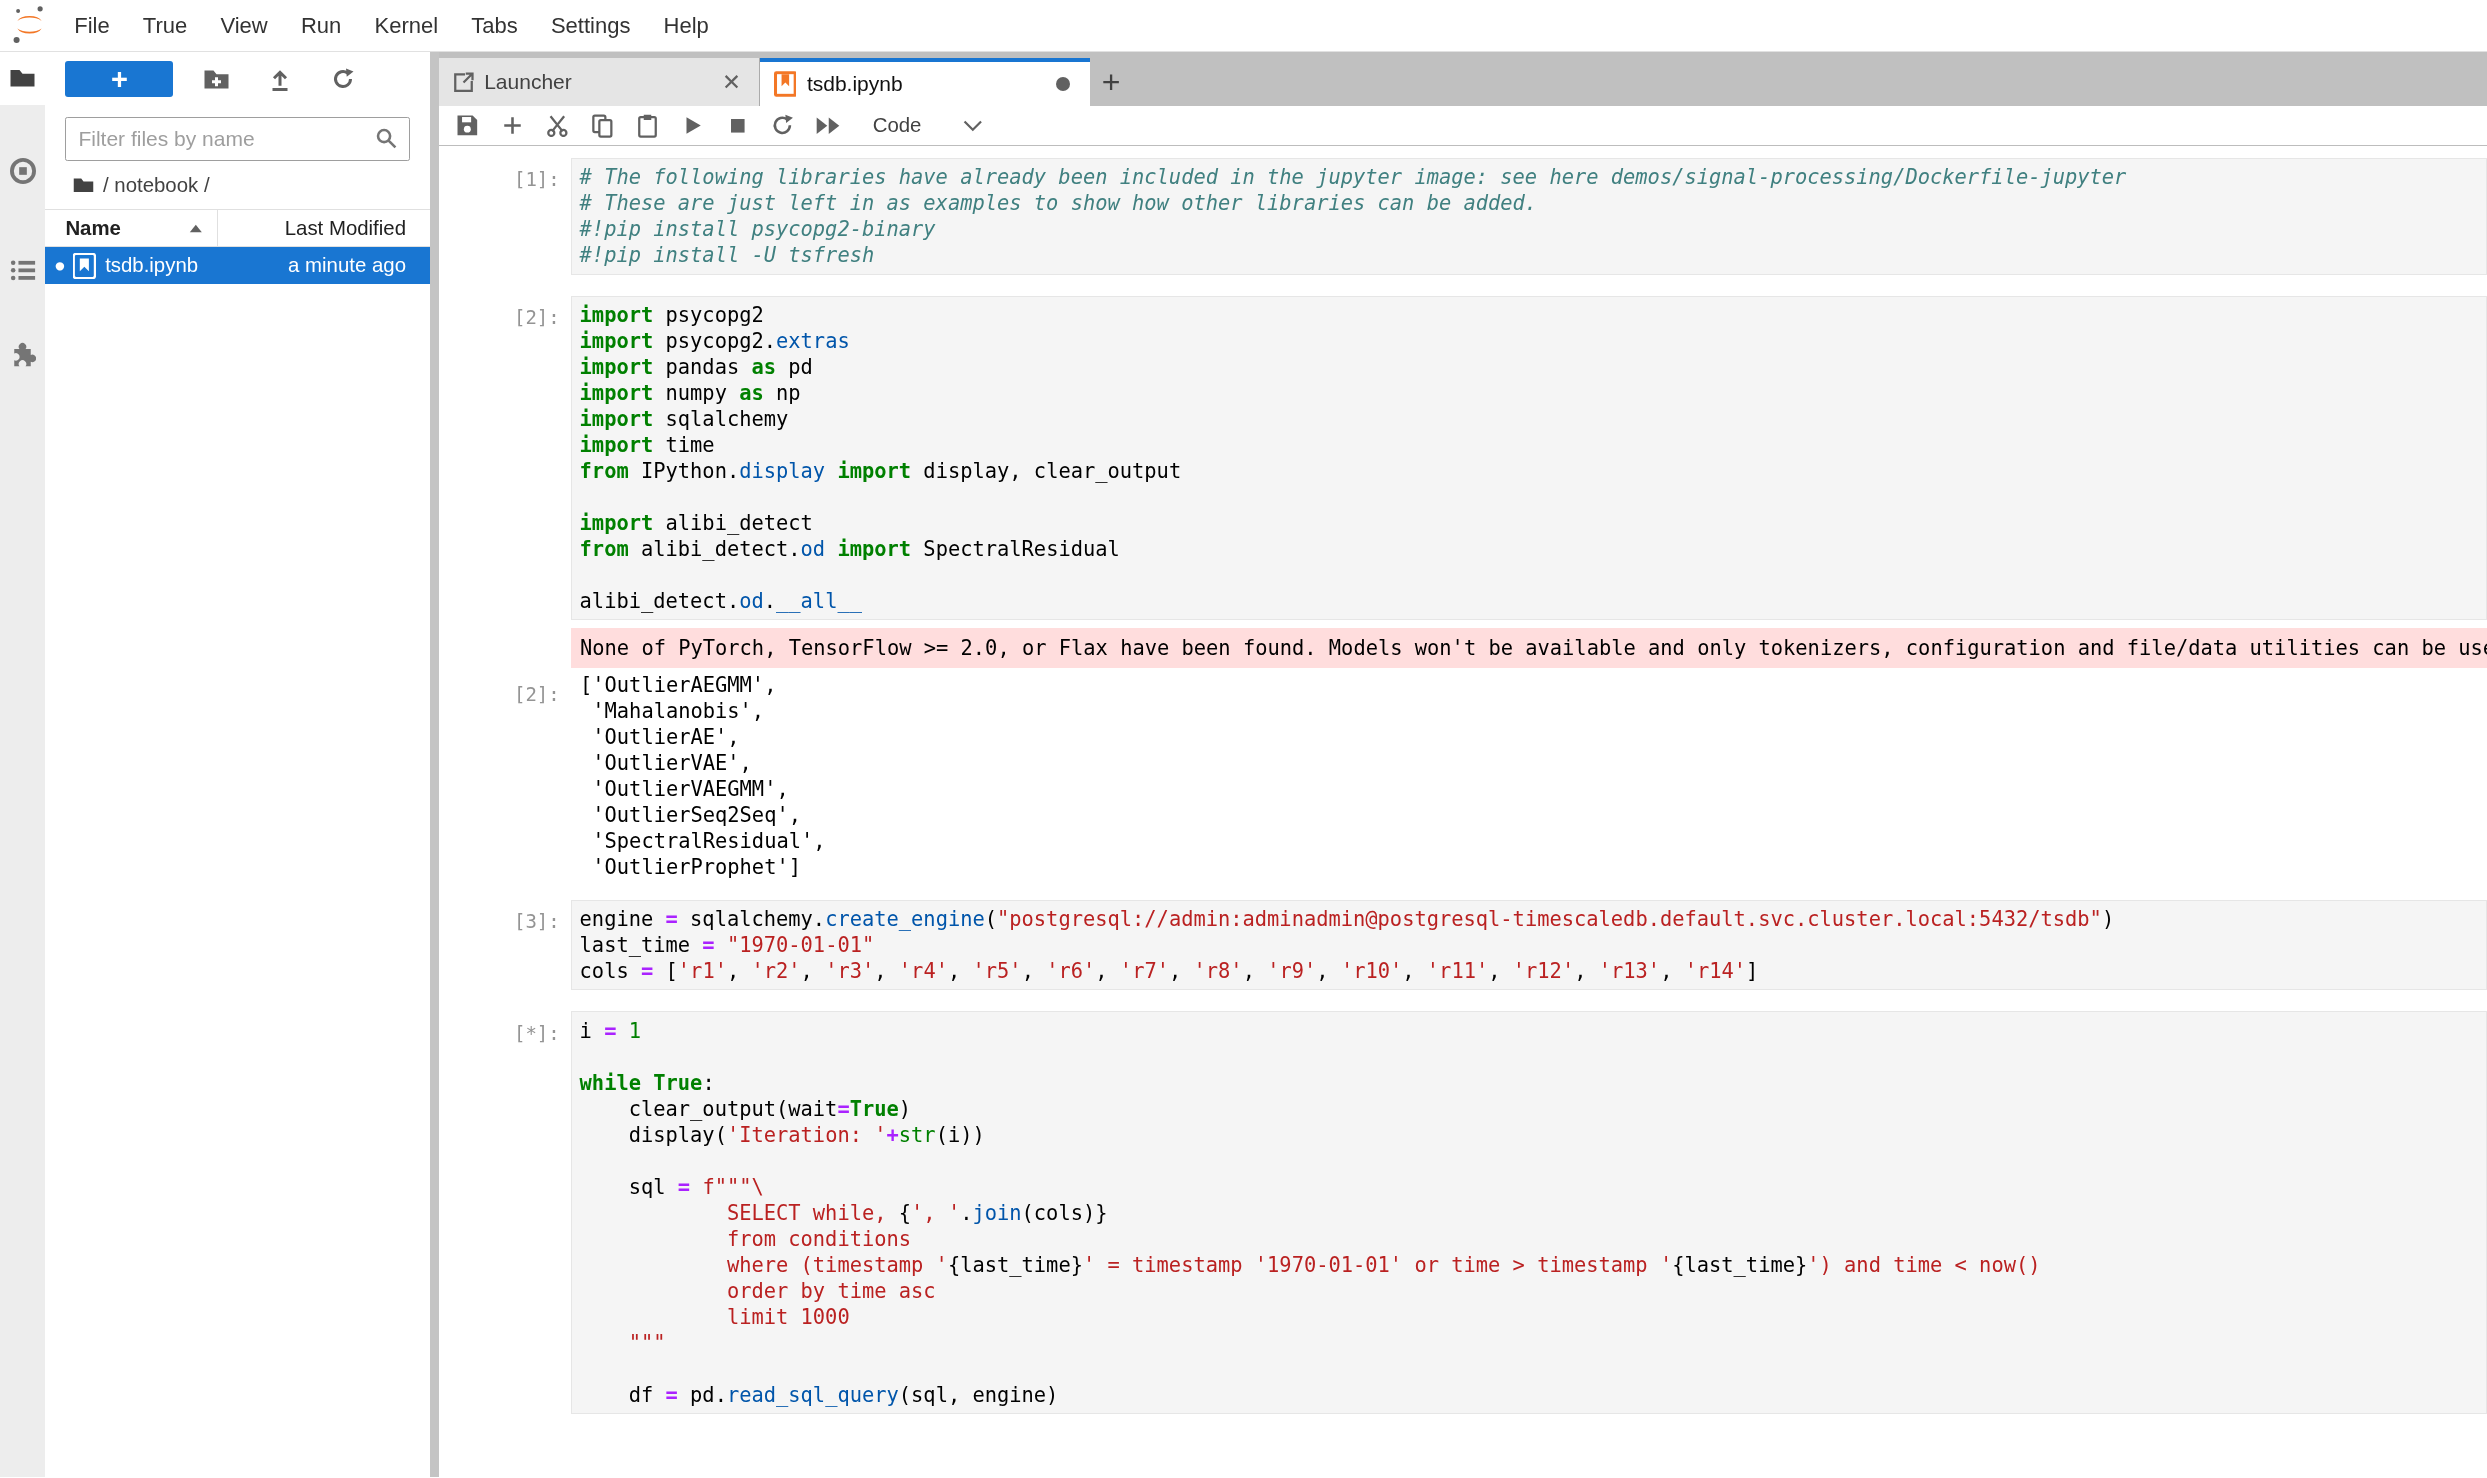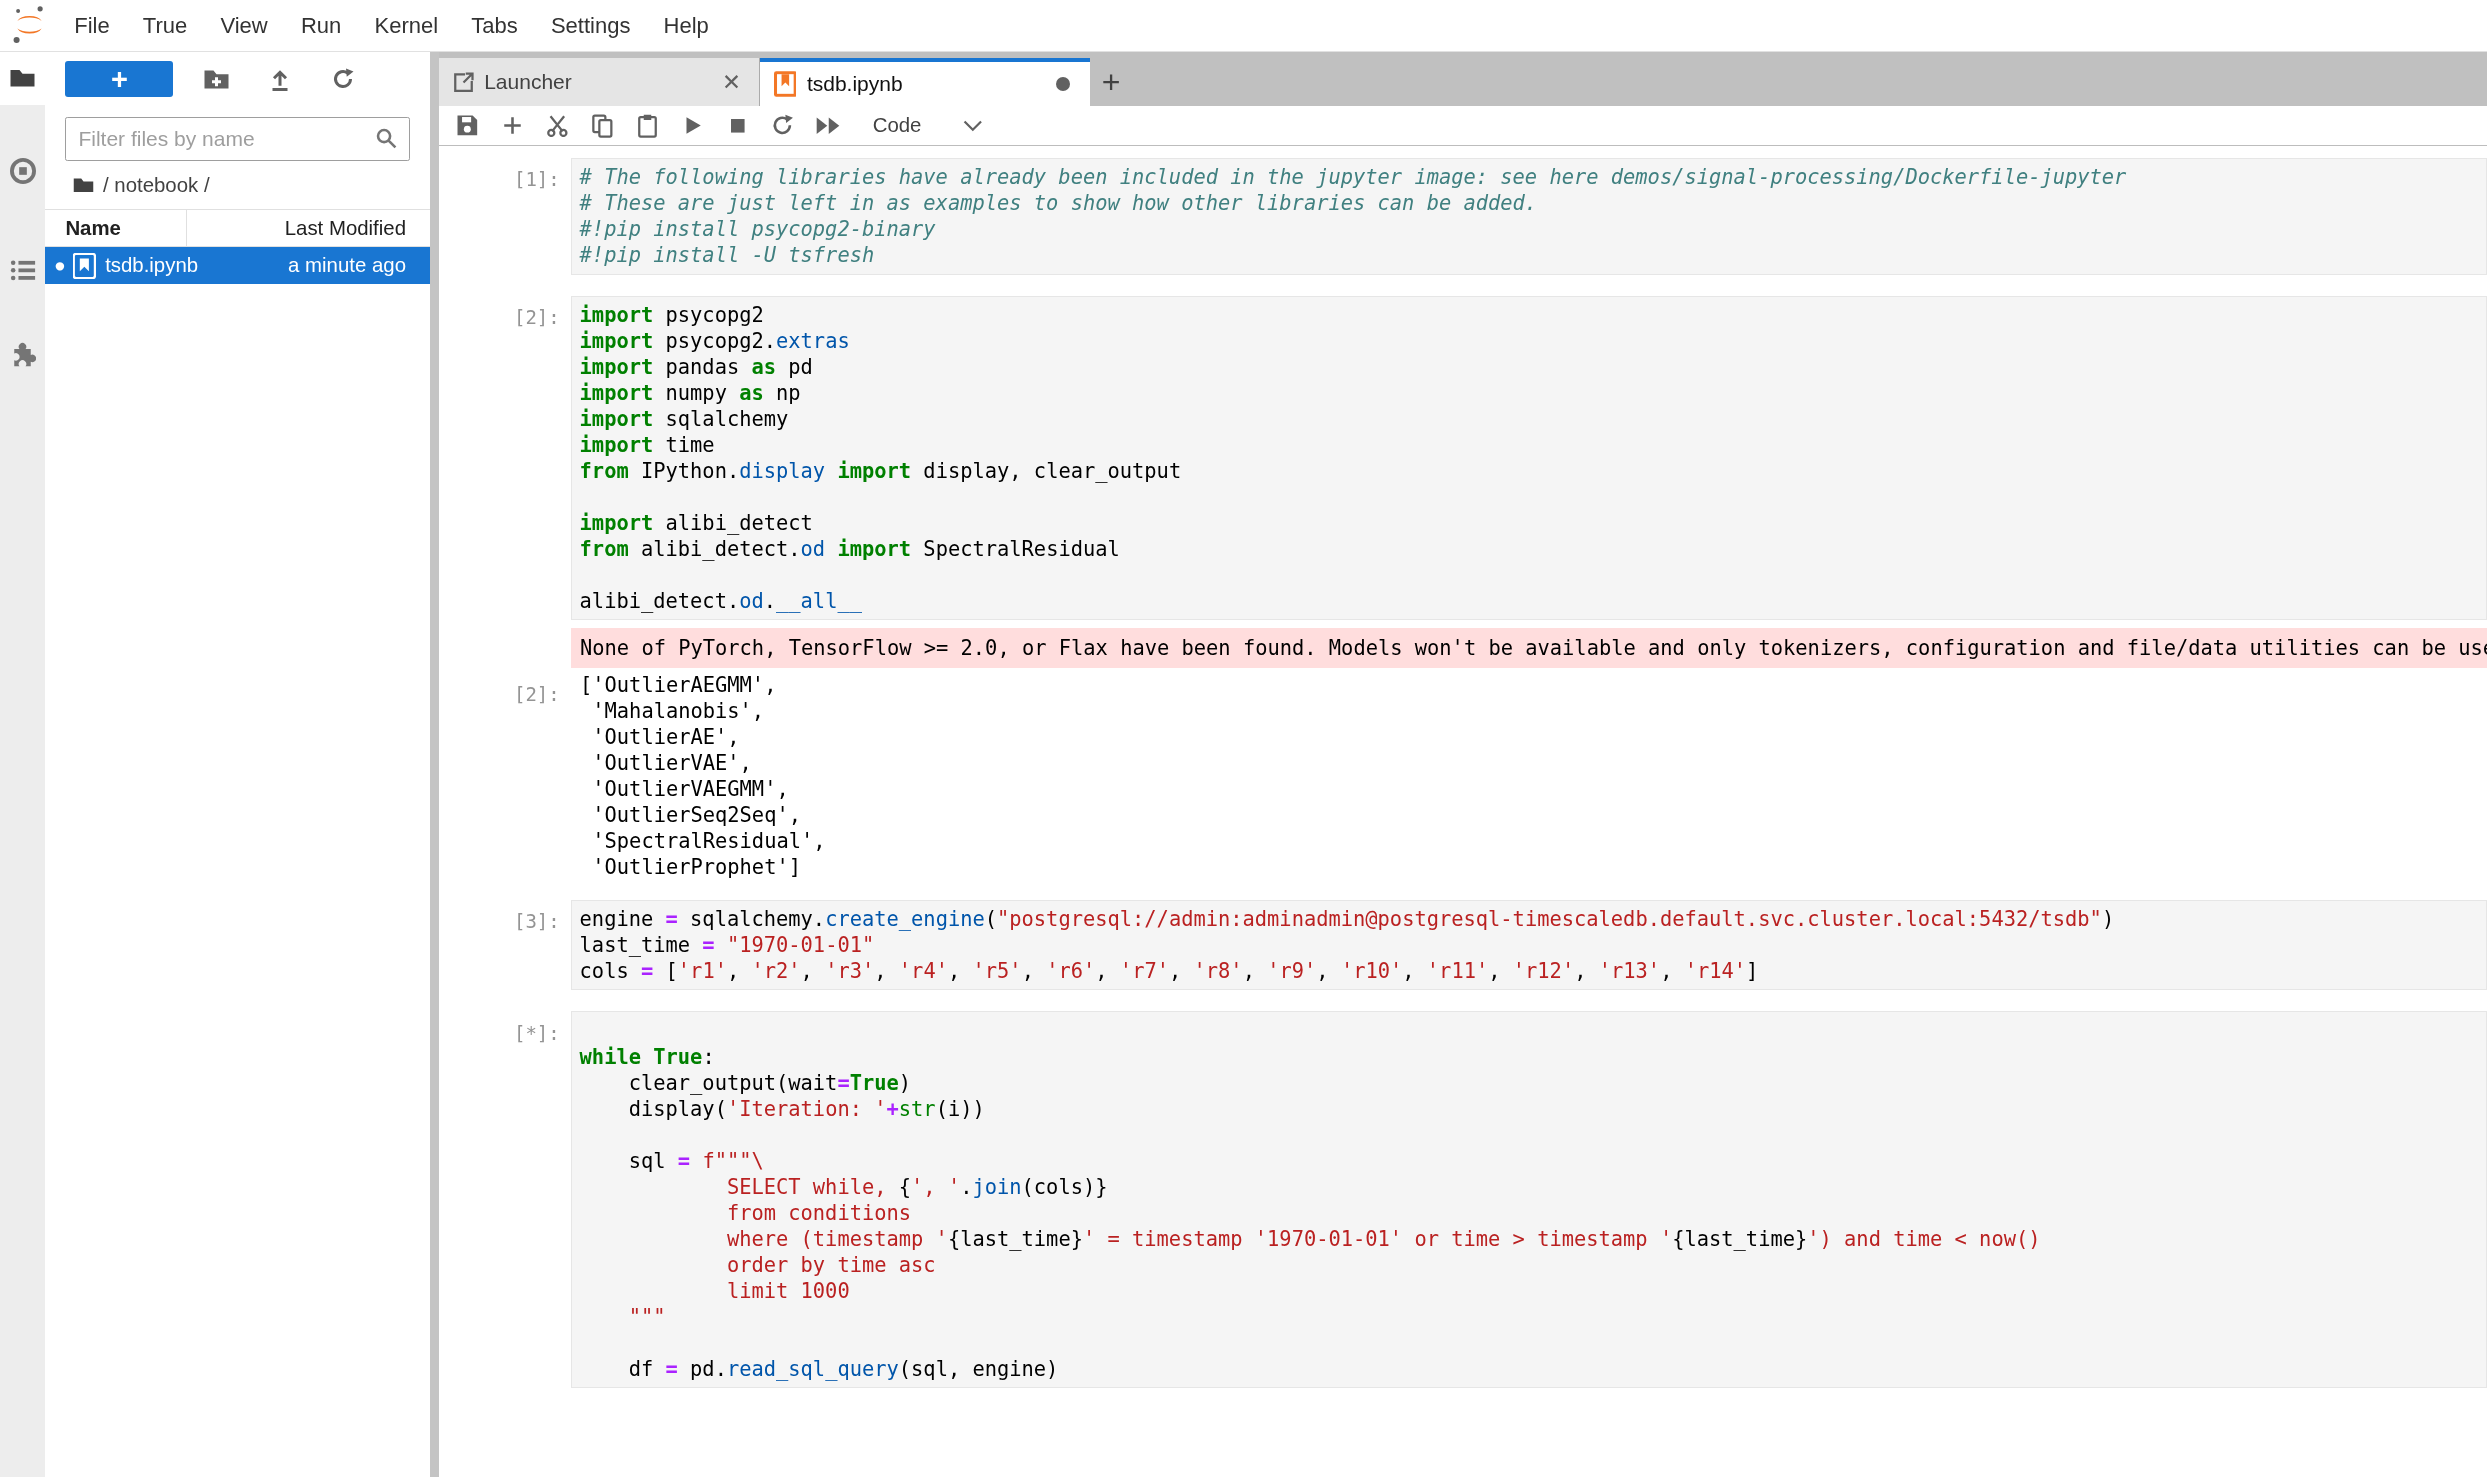--- a/index.html
+++ b/index.html
@@ -22,21 +22,21 @@
   .new-launcher{margin-left:20.4px;width:108px;height:36px;border-radius:3px;background:#1976d2;color:#fff;
     display:flex;align-items:center;justify-content:center;font-size:29px;font-weight:bold;line-height:1;}
   .fb-tb-btn{width:63px;height:36px;display:flex;align-items:center;justify-content:center;}
   .fb-search{margin:19.6px 20.4px 0 20.4px;height:42px;border:1.5px solid #9e9e9e;border-radius:2.3px;display:flex;align-items:center;background:#fff;}
   .fb-search input{flex:1;border:none;outline:none;font-size:21px;color:#424242;padding-left:12px;background:transparent;font-family:"Liberation Sans",sans-serif;}
   .fb-search input::placeholder{color:#9e9e9e;}
   .fb-search .mag{margin-right:10.6px;}
   .breadcrumb{display:flex;align-items:center;margin:13.6px 0 0 28px;font-size:20.4px;color:#424242;}
   .breadcrumb .crumb-text{margin-left:9px;}
   .fb-headers{margin-top:12px;height:36px;border-top:1.5px solid #e0e0e0;border-bottom:1.5px solid #e0e0e0;display:flex;align-items:center;font-size:20.4px;color:#212121;}
-  .fb-col-name{width:142px;box-sizing:border-box;padding-left:20.4px;border-right:1.5px solid #e0e0e0;height:100%;display:flex;align-items:center;font-weight:bold;}
+  .fb-col-name{width:173px;box-sizing:border-box;padding-left:20.4px;border-right:1.5px solid #e0e0e0;height:100%;display:flex;align-items:center;font-weight:bold;}
   .fb-col-name svg{margin-left:68px;}
   .fb-col-mod{flex:1;text-align:right;padding-right:24px;}
   .fb-row{height:37px;background:#1976d2;color:#fff;display:flex;align-items:center;font-size:20.4px;}
   .fb-row .dot{margin-left:9px;font-size:19.6px;}
   .fb-row .nbicon{margin-left:7.6px;}
   .fb-row .fname{margin-left:9px;}
   .fb-row .ftime{flex:1;text-align:right;padding-right:24px;}
 
   .divider{width:9px;background:#c4c4c4;flex:none;}
 
@@ -327,20 +327,21 @@
             <div class="prompt">[3]:</div>
             <div class="cell-box">
               <div class="line"><span class="tk-t">engine </span><span class="tk-o">=</span><span class="tk-t"> sqlalchemy.</span><span class="tk-p">create_engine</span><span class="tk-t">(</span><span class="tk-s">"postgresql://admin:adminadmin@postgresql-timescaledb.default.svc.cluster.local:5432/tsdb"</span><span class="tk-t">)</span></div>
               <div class="line"><span class="tk-t">last_time </span><span class="tk-o">=</span><span class="tk-t"> </span><span class="tk-s">"1970-01-01"</span></div>
               <div class="line"><span class="tk-t">cols </span><span class="tk-o">=</span><span class="tk-t"> [</span><span class="tk-s">'r1'</span><span class="tk-t">, </span><span class="tk-s">'r2'</span><span class="tk-t">, </span><span class="tk-s">'r3'</span><span class="tk-t">, </span><span class="tk-s">'r4'</span><span class="tk-t">, </span><span class="tk-s">'r5'</span><span class="tk-t">, </span><span class="tk-s">'r6'</span><span class="tk-t">, </span><span class="tk-s">'r7'</span><span class="tk-t">, </span><span class="tk-s">'r8'</span><span class="tk-t">, </span><span class="tk-s">'r9'</span><span class="tk-t">, </span><span class="tk-s">'r10'</span><span class="tk-t">, </span><span class="tk-s">'r11'</span><span class="tk-t">, </span><span class="tk-s">'r12'</span><span class="tk-t">, </span><span class="tk-s">'r13'</span><span class="tk-t">, </span><span class="tk-s">'r14'</span><span class="tk-t">]</span></div>
             </div>
           </div>
           <div class="cell-row" style="margin-bottom: 21px;">
             <div class="prompt">[*]:</div>
             <div class="cell-box">
+              <div class="line"><span class="tk-t">i </span><span class="tk-o">=</span><span class="tk-t"> </span><span class="tk-n">1</span></div>
               <div class="line">&nbsp;</div>
               <div class="line"><span class="tk-k">while</span><span class="tk-t"> </span><span class="tk-k">True</span><span class="tk-t">:</span></div>
               <div class="line"><span class="tk-t">    clear_output(wait</span><span class="tk-o">=</span><span class="tk-k">True</span><span class="tk-t">)</span></div>
               <div class="line"><span class="tk-t">    display(</span><span class="tk-s">'Iteration: '</span><span class="tk-o">+</span><span class="tk-b">str</span><span class="tk-t">(i))</span></div>
               <div class="line">&nbsp;</div>
               <div class="line"><span class="tk-t">    sql </span><span class="tk-o">=</span><span class="tk-t"> </span><span class="tk-s">f"""\</span></div>
               <div class="line"><span class="tk-s">            SELECT while, </span><span class="tk-t">{</span><span class="tk-s">', '</span><span class="tk-t">.</span><span class="tk-p">join</span><span class="tk-t">(cols)}</span></div>
               <div class="line"><span class="tk-s">            from conditions</span></div>
               <div class="line"><span class="tk-s">            where (timestamp '</span><span class="tk-t">{last_time}</span><span class="tk-s">' = timestamp '1970-01-01' or time &gt; timestamp '</span><span class="tk-t">{last_time}</span><span class="tk-s">') and time &lt; now()</span></div>
               <div class="line"><span class="tk-s">            order by time asc</span></div>

